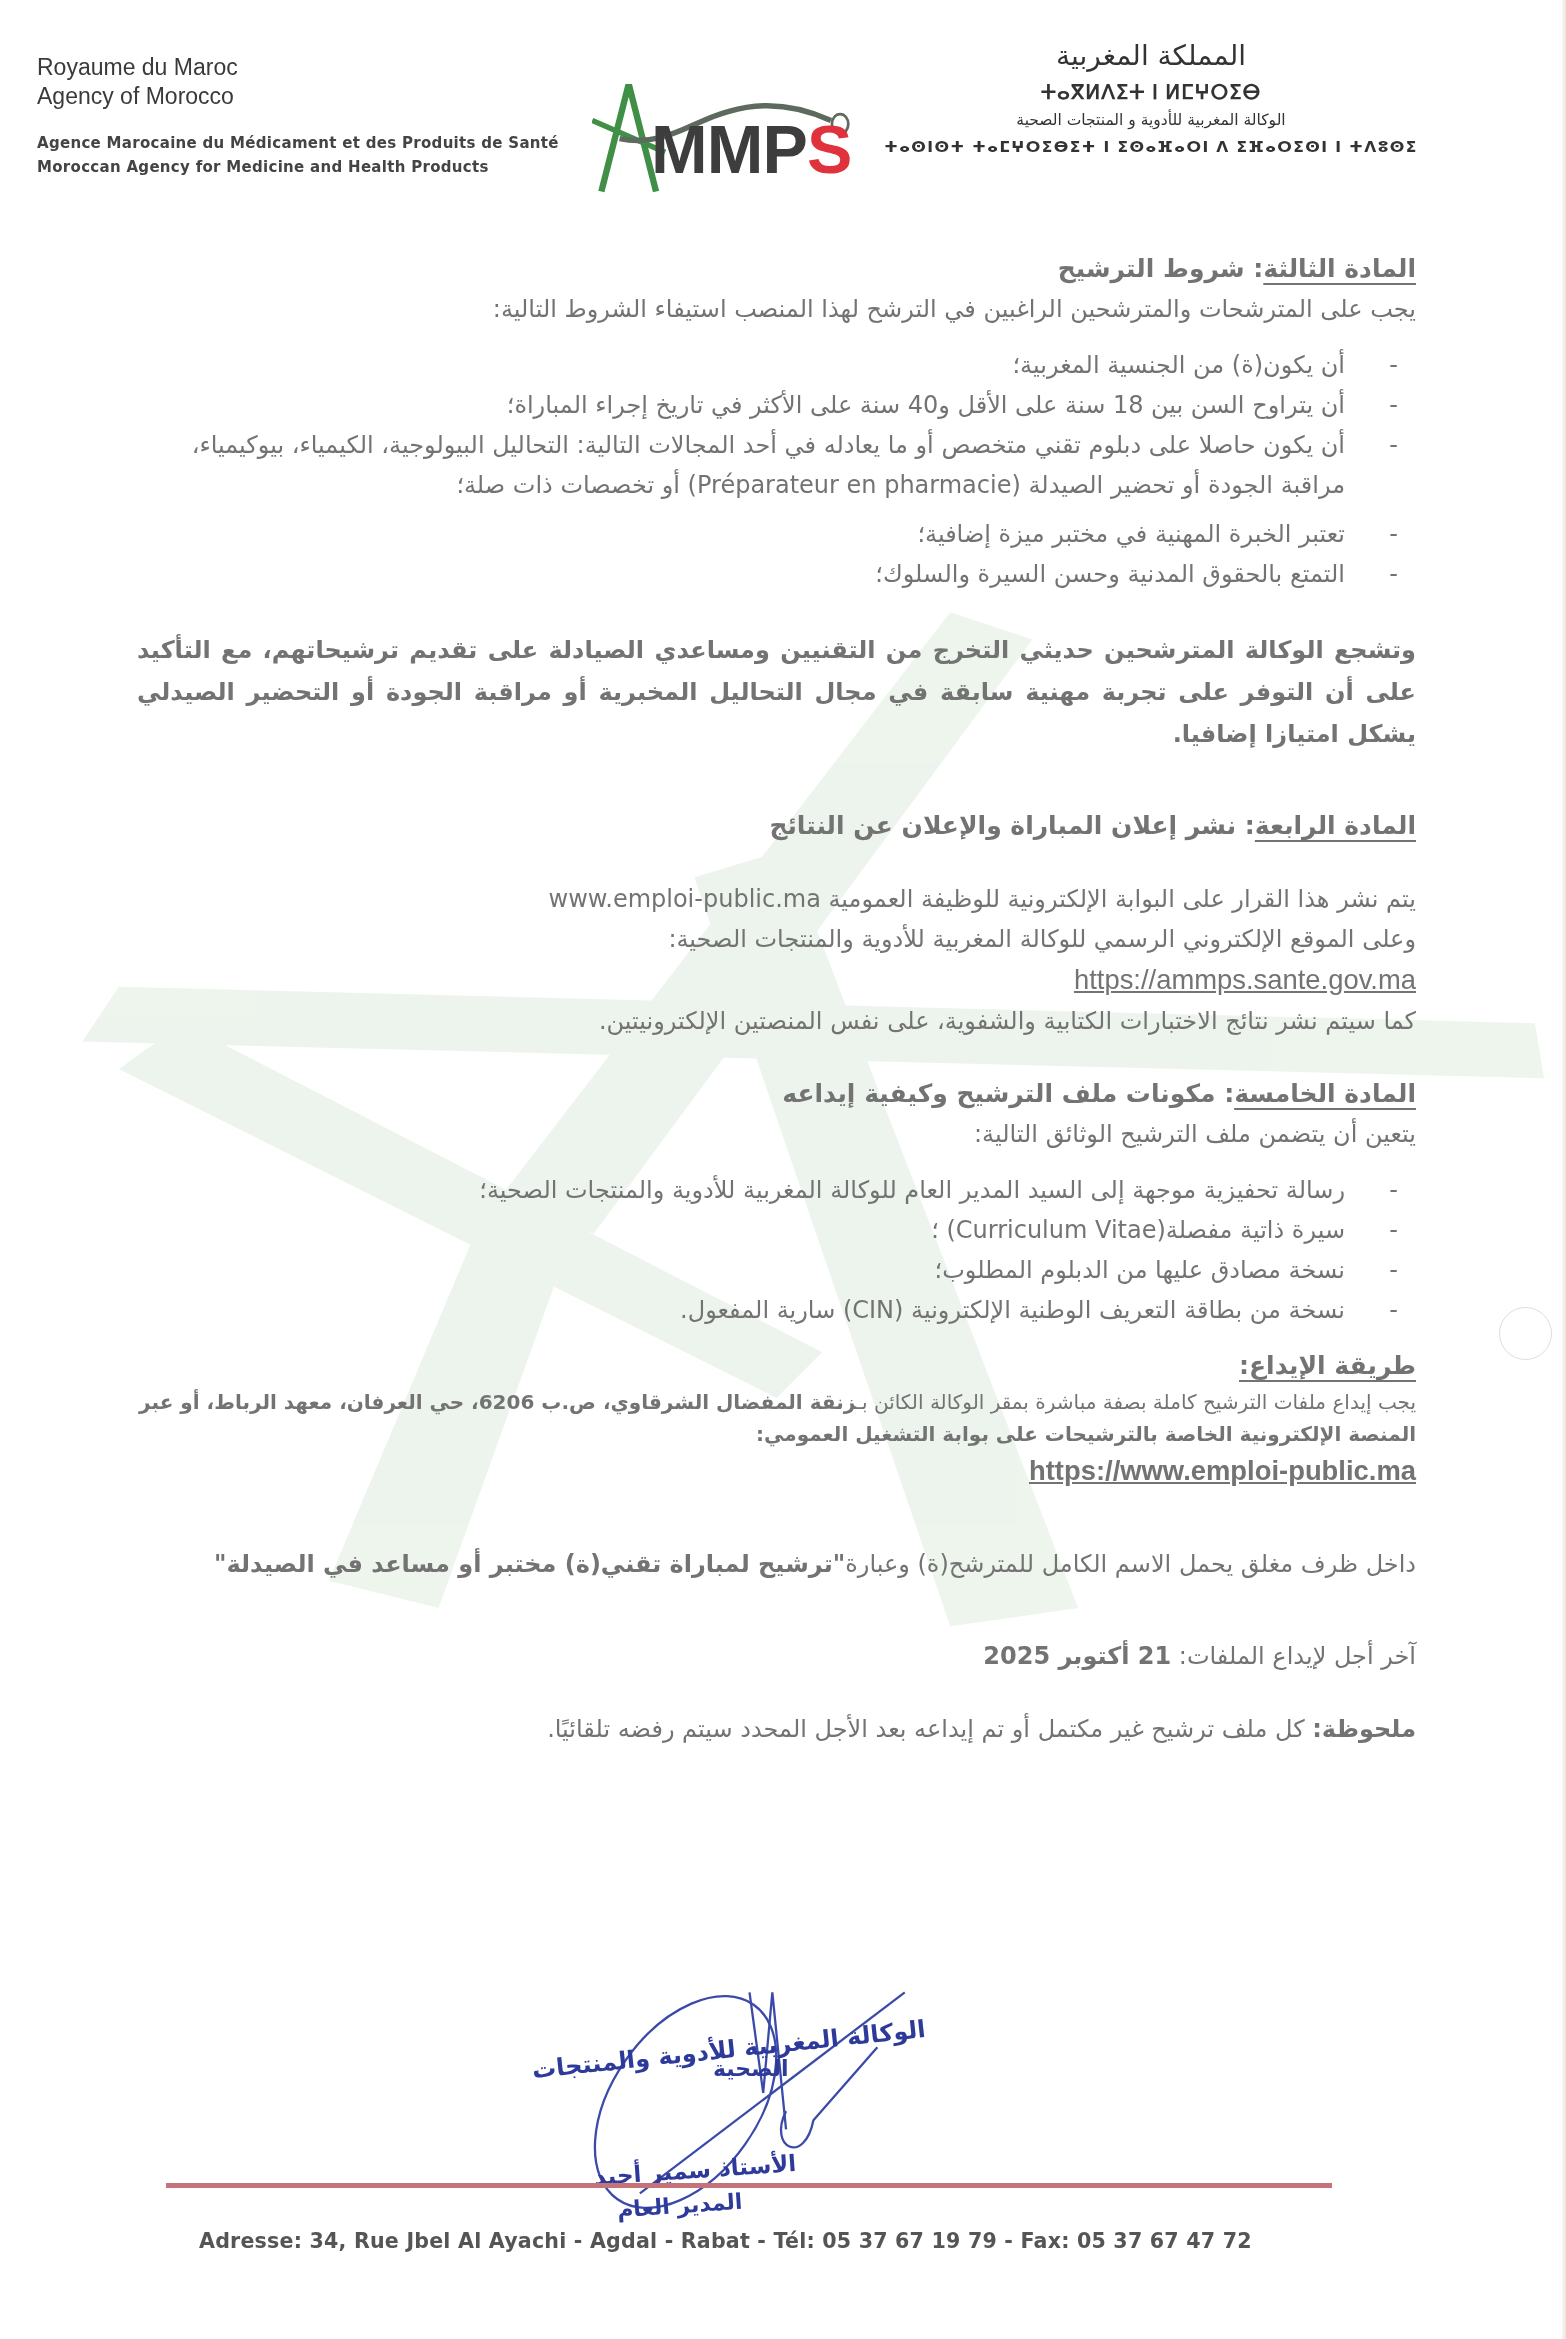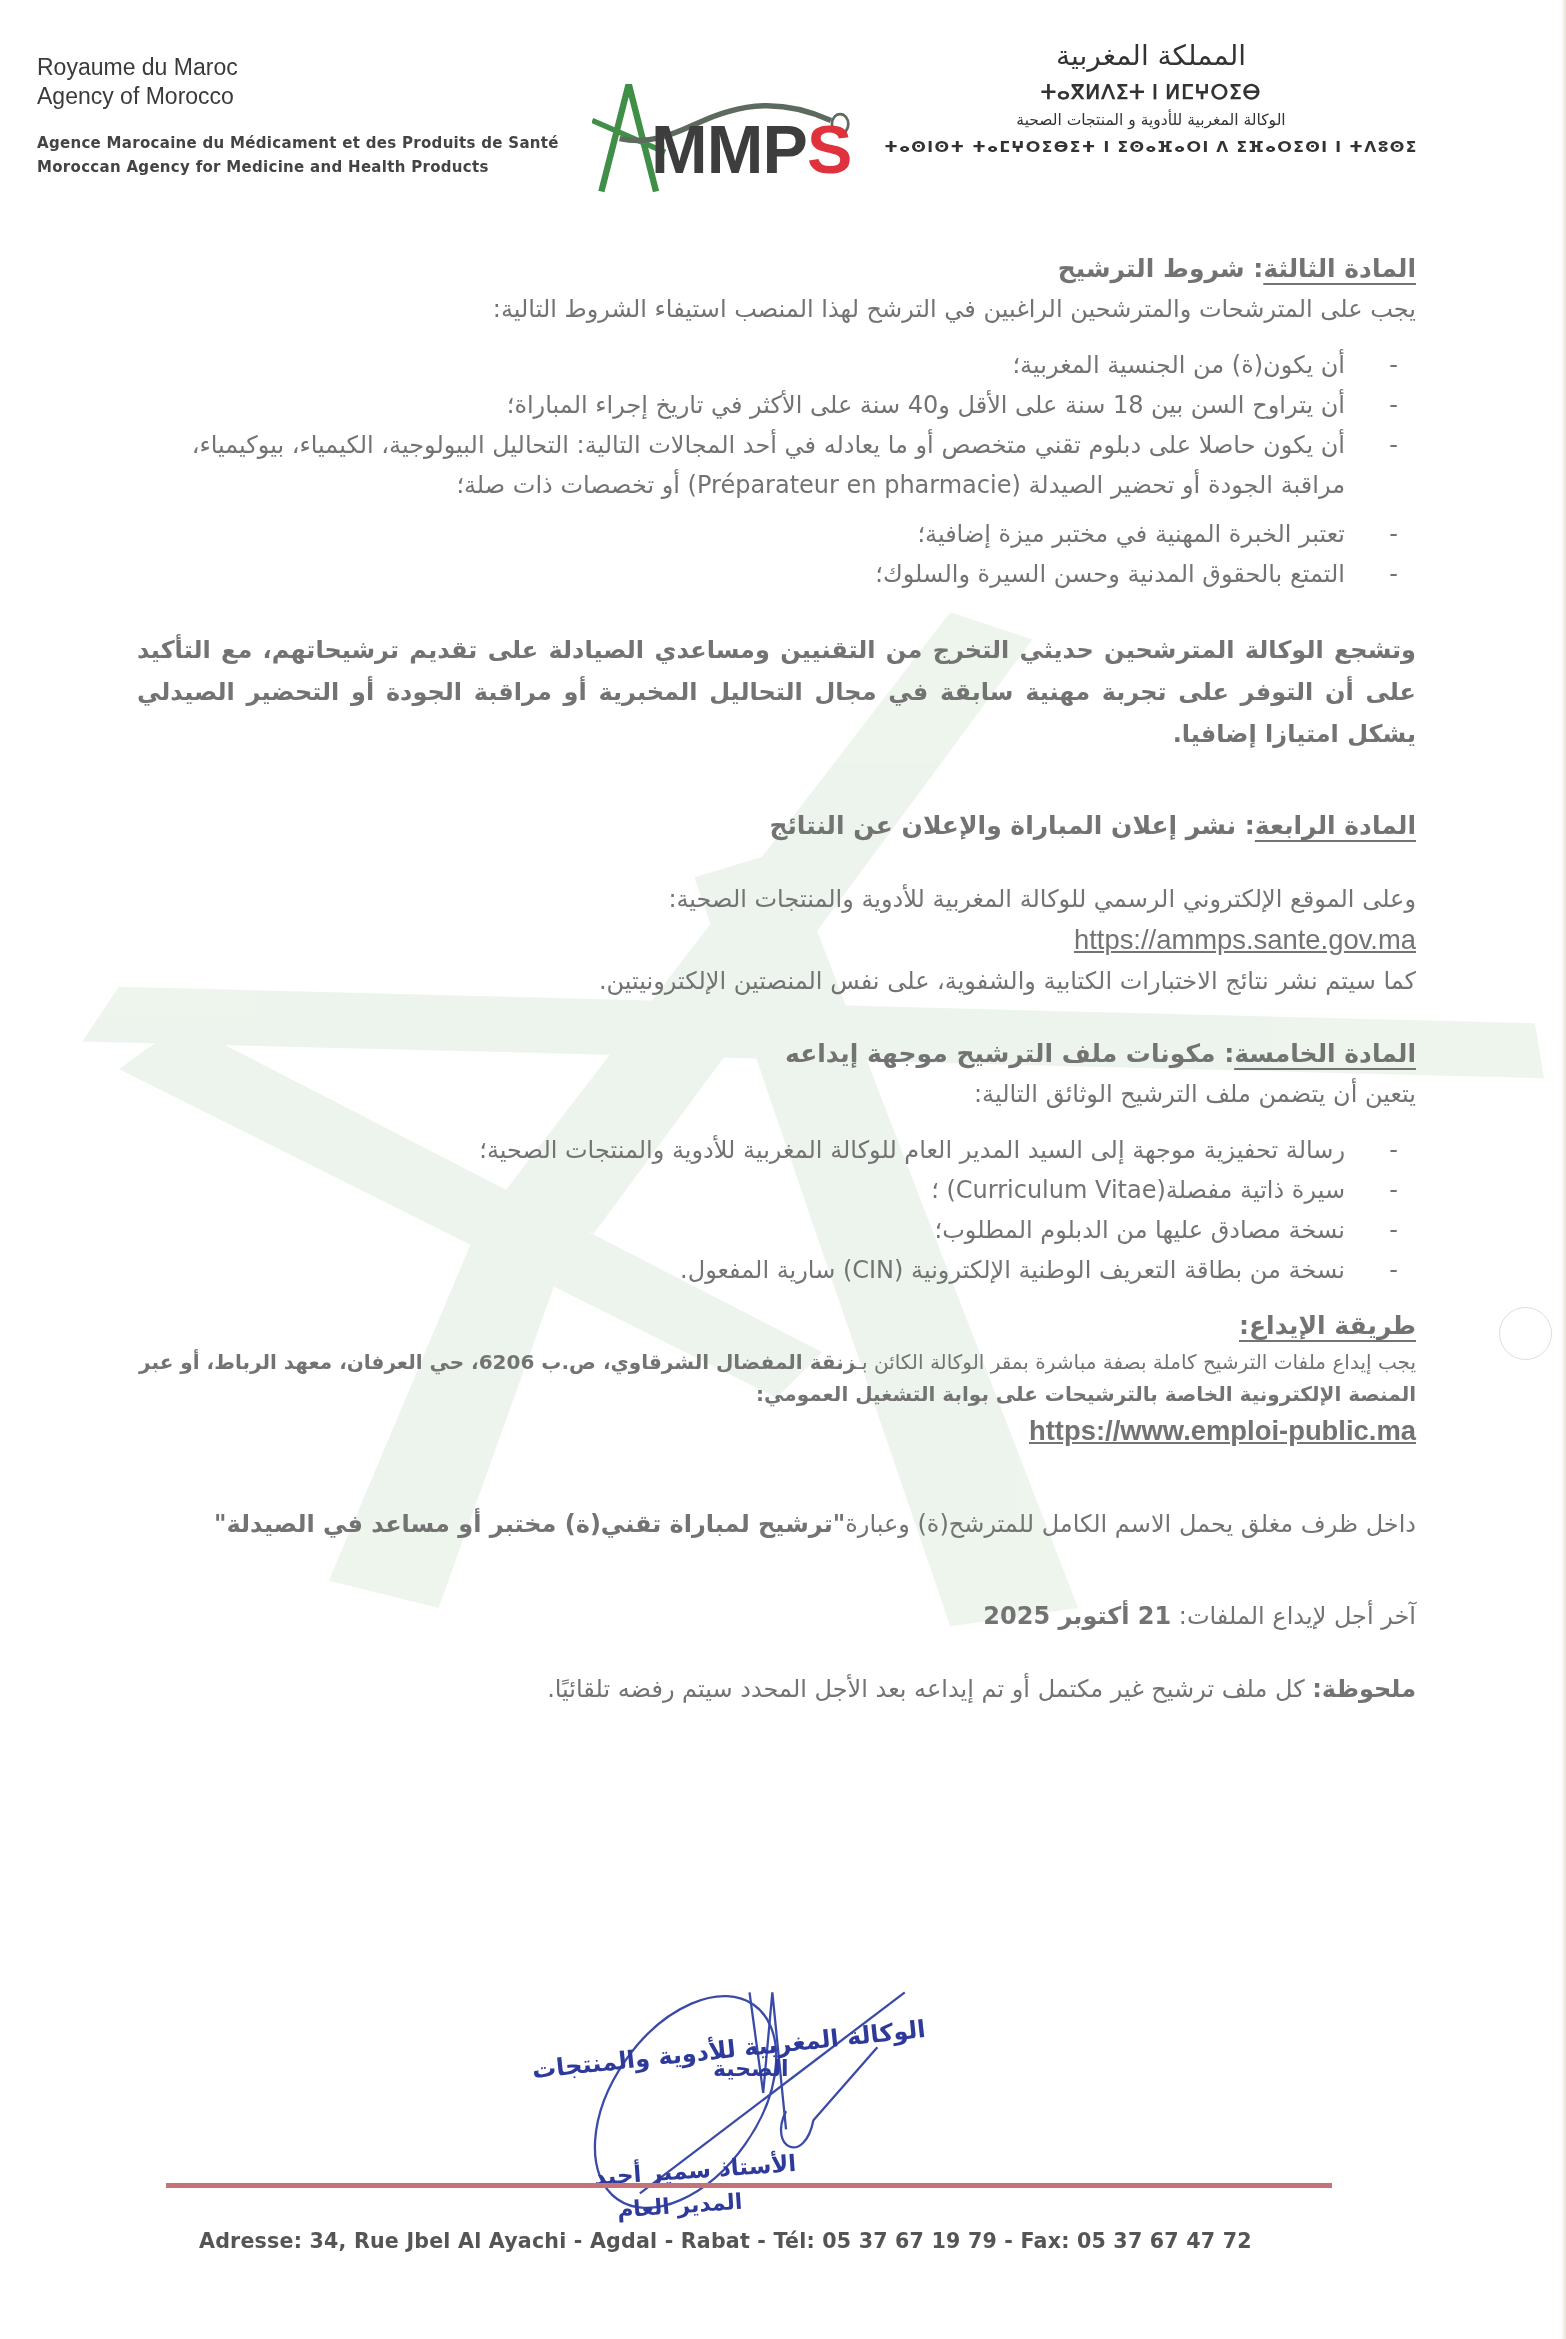--- a/index.html
+++ b/index.html
@@ -88,27 +88,28 @@
     <li>أن يكون حاصلا على دبلوم تقني متخصص أو ما يعادله في أحد المجالات التالية: التحاليل البيولوجية، الكيمياء، بيوكيمياء، مراقبة الجودة أو تحضير الصيدلة (Préparateur en pharmacie) أو تخصصات ذات صلة؛</li>
     <li style="margin-top:9.1px">تعتبر الخبرة المهنية في مختبر ميزة إضافية؛</li>
     <li>التمتع بالحقوق المدنية وحسن السيرة والسلوك؛</li>
   </ul>
   <div class="bold-para">وتشجع الوكالة المترشحين حديثي التخرج من التقنيين ومساعدي الصيادلة على تقديم ترشيحاتهم، مع التأكيد على أن التوفر على تجربة مهنية سابقة في مجال التحاليل المخبرية أو مراقبة الجودة أو التحضير الصيدلي يشكل امتيازا إضافيا.</div>
 
   <div class="gap-l"></div>
 
   <div class="art-title"><span class="art-label">المادة الرابعة</span><span>: نشر إعلان المباراة والإعلان عن النتائج</span></div>
   <div class="gap-m"></div>
+  <div>يتم نشر هذا القرار على البوابة الإلكترونية للوظيفة العمومية www.emploi-public.ma</div>
   <div>وعلى الموقع الإلكتروني الرسمي للوكالة المغربية للأدوية والمنتجات الصحية:</div>
   <div class="link-line">https://ammps.sante.gov.ma</div>
   <div>كما سيتم نشر نتائج الاختبارات الكتابية والشفوية، على نفس المنصتين الإلكترونيتين.</div>
 
   <div class="gap-m"></div>
 
-  <div class="art-title"><span class="art-label">المادة الخامسة</span><span>: مكونات ملف الترشيح موجهة إيداعه</span></div>
+  <div class="art-title"><span class="art-label">المادة الخامسة</span><span>: مكونات ملف الترشيح وكيفية إيداعه</span></div>
   <div>يتعين أن يتضمن ملف الترشيح الوثائق التالية:</div>
   <ul class="dash">
     <li>رسالة تحفيزية موجهة إلى السيد المدير العام للوكالة المغربية للأدوية والمنتجات الصحية؛</li>
     <li>سيرة ذاتية مفصلة(Curriculum Vitae) ؛</li>
     <li>نسخة مصادق عليها من الدبلوم المطلوب؛</li>
     <li>نسخة من بطاقة التعريف الوطنية الإلكترونية (CIN) سارية المفعول.</li>
   </ul>
 
   <div class="art-title"><span class="art-label">طريقة الإيداع:</span></div>
   <div style="font-size:20px;line-height:32px"><span>يجب إيداع ملفات الترشيح كاملة بصفة مباشرة بمقر الوكالة الكائن بـ</span><b>زنقة المفضال الشرقاوي، ص.ب 6206، حي العرفان، معهد الرباط، أو عبر المنصة الإلكترونية الخاصة بالترشيحات على بوابة التشغيل العمومي:</b></div>

